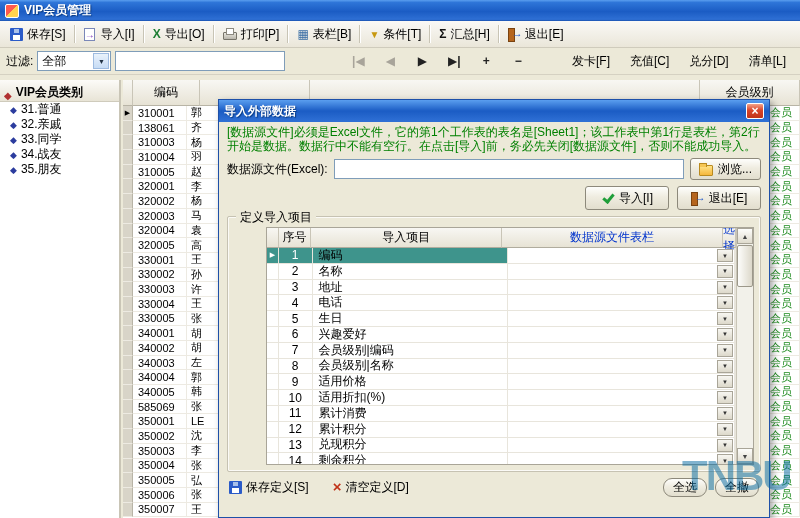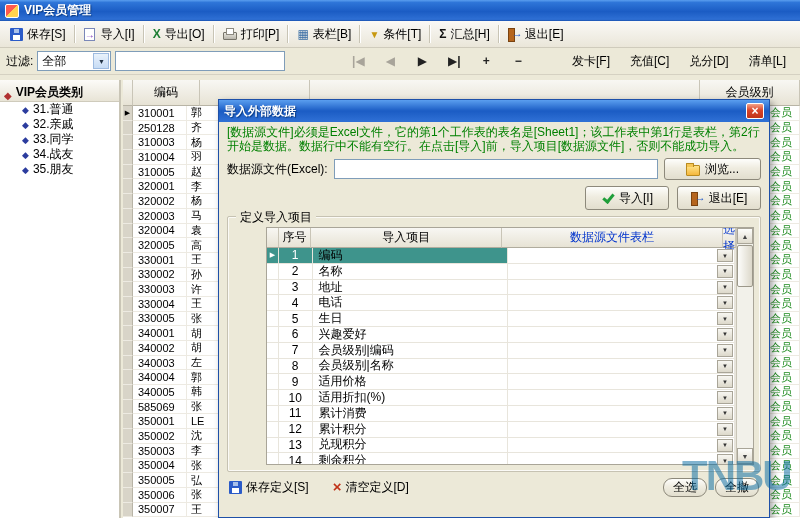--- a/index.html
+++ b/index.html
@@ -33,21 +33,21 @@
 .navs{display:flex;gap:10px;margin-left:62px;font-weight:bold;}
 .nav{width:22px;text-align:center;cursor:pointer;color:#222;}
 .nav.disabled{color:#A8A49A;}
 .actions{margin-left:auto;display:flex;gap:20px;padding-right:8px;}
 .action-btn{cursor:pointer;white-space:nowrap;}
 
 
 .tree{position:absolute;left:0;top:80px;width:121px;bottom:0;background:#fff;border-right:2px solid #C9C5B6;}
 .tree-header{height:22px;display:flex;align-items:flex-end;gap:4px;padding:0 4px;font-weight:bold;
   background:linear-gradient(180deg,#FCFBF8,#E8E4D6);border-bottom:1px solid #CFCBBC;}
-.tree-item{display:flex;align-items:center;gap:4px;padding-left:22px;height:15px;cursor:pointer;}
+.tree-item{display:flex;align-items:center;gap:4px;padding-left:10px;height:15px;cursor:pointer;}
 .diamond::before{content:"◆";}
 .tree-item .diamond{color:#2B3C9E;font-size:9px;}
 .tree-header .diamond{color:#B03030;font-size:10px;}
 
 
 .grid{position:absolute;left:123px;top:80px;right:0;bottom:0;background:#fff;display:flex;flex-direction:column;overflow:hidden;}
 .grid-header{display:flex;height:26px;flex:none;}
 .gh{background:linear-gradient(180deg,#F8F7F3,#E7E3D5);border-right:1px solid #C9C5B7;border-bottom:1px solid #B8B4A6;
   display:flex;align-items:center;justify-content:center;}
 .gh.ind{width:10px;}.gh.code{width:67px;}.gh.name{width:110px;}.gh.fill{flex:1;}.gh.level{width:100px;}
@@ -67,21 +67,21 @@
   display:flex;align-items:center;padding:0 5px;}
 .dlg-title .t{color:#fff;font-weight:bold;flex:1;text-shadow:1px 1px 1px #0A3A80;}
 .dlg-close{width:18px;height:16px;background:linear-gradient(180deg,#F2A38A,#D8442A 45%,#C03318);
   border:1px solid #fff;border-radius:2px;color:#fff;font-weight:bold;display:flex;align-items:center;
   justify-content:center;font-size:12px;line-height:1;cursor:pointer;}
 .dlg-instr{margin:3px 8px 0;color:#008000;line-height:14px;}
 .dlg-filerow{display:flex;align-items:center;margin:5px 8px 0;}
 .dlg-fileinput{flex:1;height:20px;border:1px solid #7F9DB9;background:#fff;margin:0 6px;font:inherit;padding:0 3px;}
 .btn{display:inline-flex;align-items:center;justify-content:center;gap:5px;
   background:linear-gradient(180deg,#FEFEFC,#EFECE0 45%,#E2DECE);border:1px solid #8D897B;border-radius:3px;cursor:pointer;}
-.browse-btn{height:22px;padding:0 21px;flex:none;}
+.browse-btn{height:22px;padding:0 8px;flex:none;}
 .dlg-actionrow{display:flex;justify-content:flex-end;gap:8px;margin:6px 8px 4px;}
 .import-btn,.exitd-btn{height:24px;width:84px;}
 .groupbox{position:relative;margin:6px 8px 0;height:256px;border:1px solid #C6C2B2;border-radius:2px;
   box-shadow:inset 0 0 0 1px #FBFAF6;}
 .groupbox-label{position:absolute;top:-8px;left:8px;background:#ECE9D8;padding:0 4px;}
 
 
 .dtable{position:absolute;left:6px;right:6px;top:10px;bottom:6px;background:#fff;border:1px solid #A9A598;
   display:flex;flex-direction:column;overflow:hidden;margin-left:32px;}
 .dt-header{display:flex;height:20px;flex:none;margin-right:17px;}
@@ -266,21 +266,21 @@
     </div>
     <div class="grid-row">
         <div class="gc ind"></div>
         <div class="gc code">310001</div>
         <div class="gc name">郭</div>
         <div class="gc fill"></div>
         <div class="gc level">会员</div>
       </div>
       <div class="grid-row">
         <div class="gc ind"></div>
-        <div class="gc code">250128</div>
+        <div class="gc code">138061</div>
         <div class="gc name">齐</div>
         <div class="gc fill"></div>
         <div class="gc level">会员</div>
       </div>
       <div class="grid-row">
         <div class="gc ind"></div>
         <div class="gc code">310003</div>
         <div class="gc name">杨</div>
         <div class="gc fill"></div>
         <div class="gc level">会员</div>
@@ -460,21 +460,21 @@
         <div class="gc fill"></div>
         <div class="gc level">会员</div>
       </div>
   </div>
 
   <div class="dialog">
     <div class="dlg-title">
       <span class="t">导入外部数据</span>
       <div class="dlg-close">×</div>
     </div>
-    <div class="dlg-instr">[数据源文件]必须是Excel文件，它的第1个工作表的表名是[Sheet1]；该工作表中第1行是表栏，第2行开始是数据。数据行中不能有空行。在点击[导入]前，导入项目[数据源文件]，否则不能成功导入。</div>
+    <div class="dlg-instr">[数据源文件]必须是Excel文件，它的第1个工作表的表名是[Sheet1]；该工作表中第1行是表栏，第2行开始是数据。数据行中不能有空行。在点击[导入]前，务必先关闭[数据源文件]，否则不能成功导入。</div>
     <div class="dlg-filerow">
       <span>数据源文件(Excel):</span>
       <input class="dlg-fileinput" value="" style="">
       <div class="btn browse-btn">
         <span class="icon-folder"></span>
         <span>浏览...</span>
       </div>
     </div>
     <div class="dlg-actionrow">
       <div class="btn import-btn">

